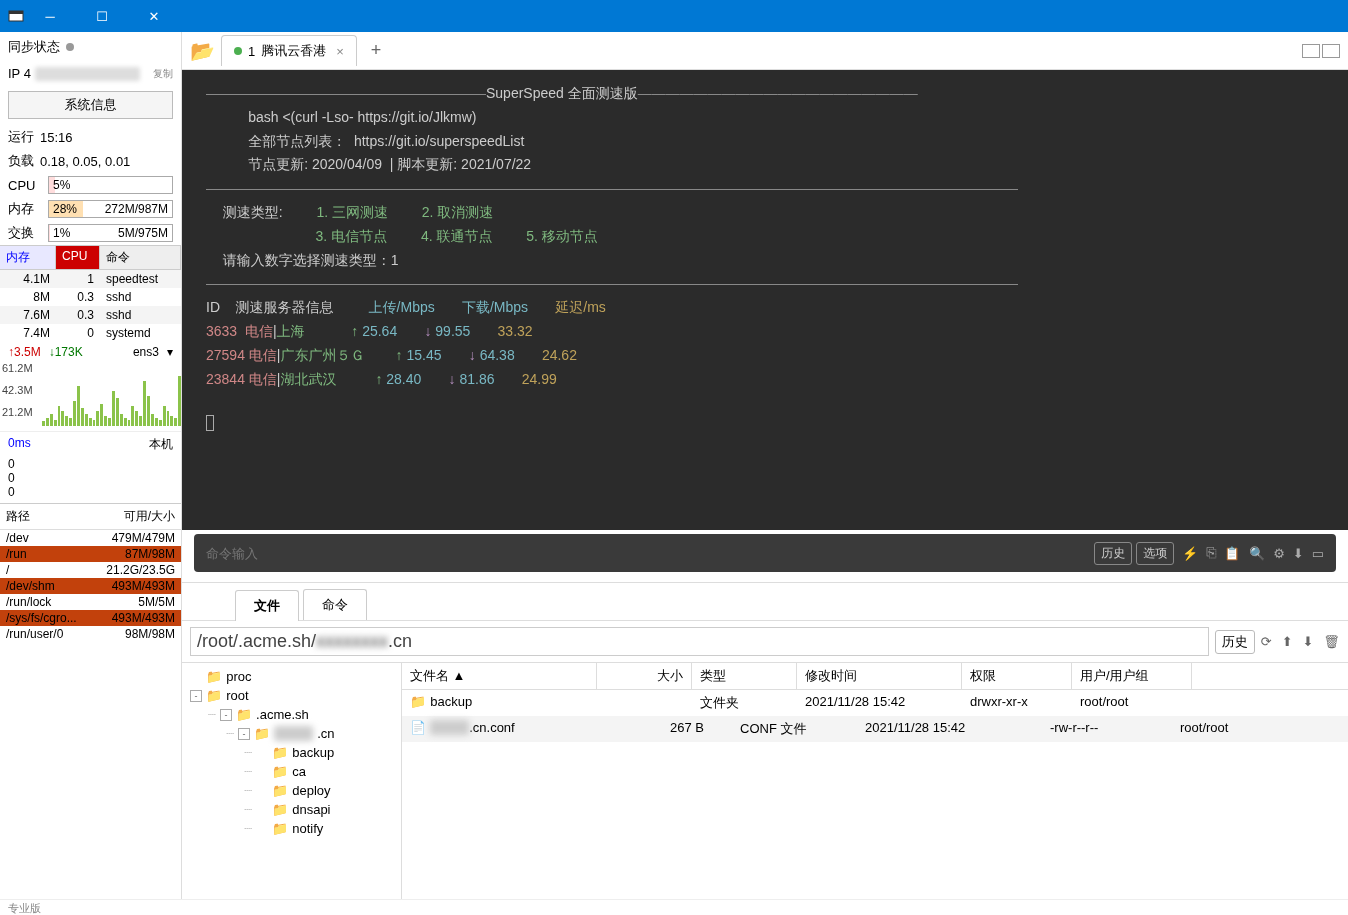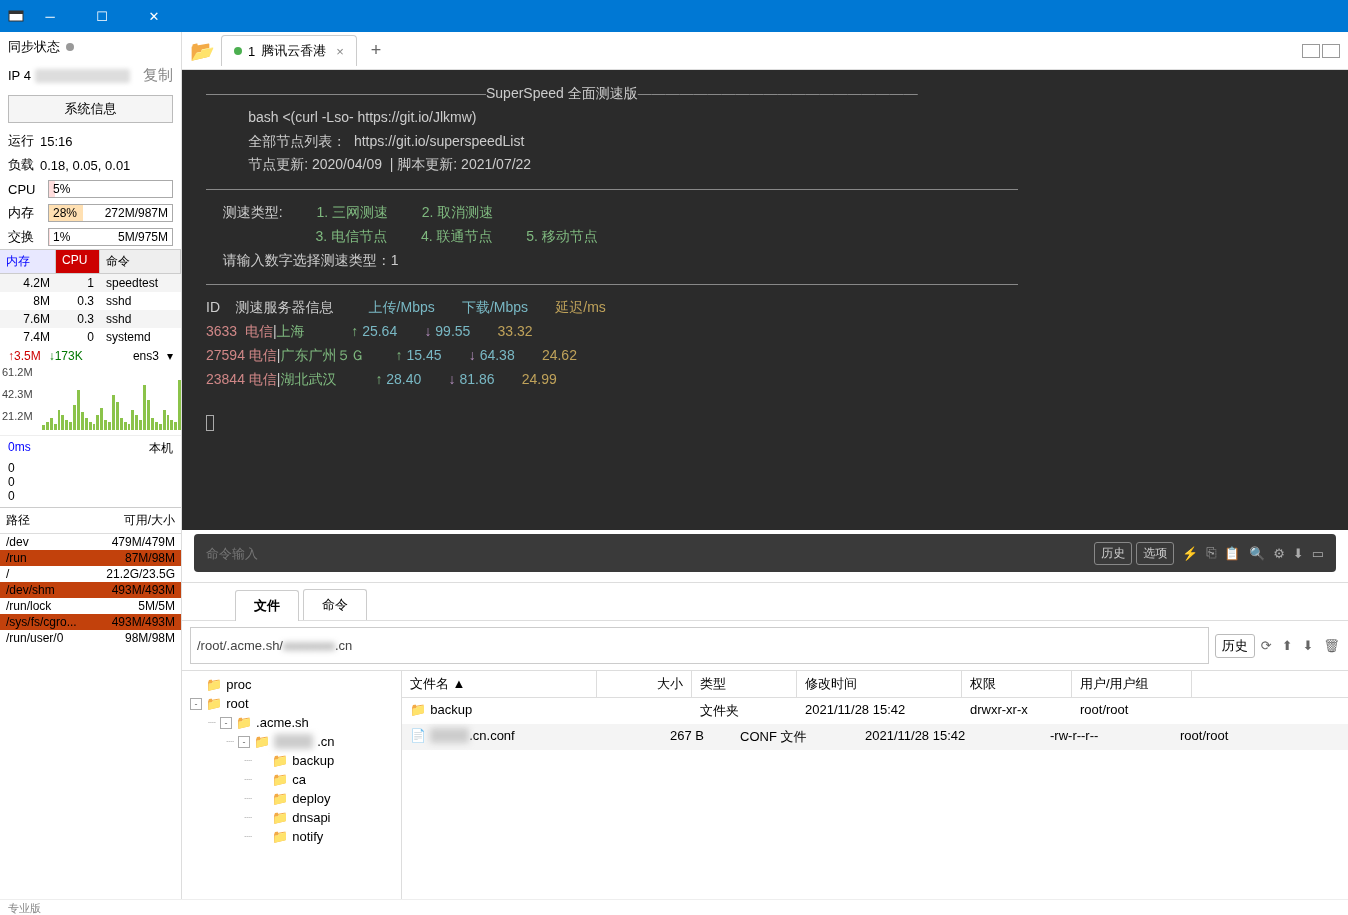--- a/index.html
+++ b/index.html
@@ -9,21 +9,21 @@
 .titlebar .app-icon svg { width: 16px; height: 16px; }
 .title-text { flex: 1; font-size: 13px; }
 .win-btns { display: flex; gap: 12px; }
 .win-btn { width: 40px; height: 32px; display: flex; align-items: center; justify-content: center; cursor: pointer; }
 .main { display: flex; height: 867px; }
 .sidebar { width: 182px; border-right: 1px solid #ddd; overflow: hidden; display: flex; flex-direction: column; font-size: 13px; }
 .sync-row { display: flex; align-items: center; padding: 6px 8px; }
 .sync-dot { width: 8px; height: 8px; border-radius: 50%; background: #999; margin-left: 6px; }
 .ip-row { display: flex; align-items: center; padding: 4px 8px; }
 .ip-blur { background: #ddd; color: transparent; filter: blur(2px); flex: 1; height: 14px; border-radius: 2px; margin-left: 4px; }
-.copy-btn { color: #888; font-size: 15px; margin-left: 13px; }
+.copy-btn { color: #888; font-size: 10px; margin-left: 13px; }
 .sysinfo-btn { margin: 6px 8px; padding: 4px 0; text-align: center; border: 1px solid #bbb; background: #f5f5f5; cursor: pointer; }
 .stat-row { display: flex; padding: 3px 8px; align-items: center; gap: 6px; }
 .stat-row .label { width: 34px; }
 .bar { border: 1px solid #aaa; height: 18px; flex: 1; position: relative; background: #fff; font-size: 12px; display: flex; align-items: center; }
 .bar .fill { position: absolute; left: 0; top: 0; bottom: 0; background: #fdd; }
 .bar .fill.orange { background: #ffe0b2; }
 .bar .pct { position: relative; padding: 0 4px; z-index: 1; }
 .bar .extra { position: absolute; right: 4px; z-index: 1; }
 .proc-header { display: flex; background: #eee; border-top: 1px solid #ccc; border-bottom: 1px solid #ccc; font-size: 12px; }
 .proc-header > div { padding: 3px 6px; border-right: 1px solid #ccc; }
@@ -83,21 +83,21 @@
 .file-body { flex: 1; display: flex; }
 .tree { width: 220px; border-right: 1px solid #ddd; padding: 4px; font-size: 13px; overflow: auto; }
 .tree-row { display: flex; align-items: center; padding: 2px 0; gap: 4px; }
 .tree-row .ind { display: inline-block; }
 .tree-row .exp { width: 12px; text-align: center; color: #666; border: 1px solid #aaa; font-size: 9px; line-height: 10px; }
 .tree-row .noexp { width: 12px; }
 .tree-row .line { color: #bbb; }
 .folder { color: #e6b800; }
 .file-list { flex: 1; display: flex; flex-direction: column; }
 .path-bar { display: flex; align-items: center; padding: 6px 8px; border-bottom: 1px solid #ddd; gap: 6px; }
-.path-bar .path { flex: 1; border: 1px solid #ccc; padding: 10px 6px; font-size: 13px; color: #444; }
+.path-bar .path { flex: 1; border: 1px solid #ccc; padding: 3px 6px; font-size: 18px; color: #444; }
 .path-bar .blur { filter: blur(3px); }
 .path-bar .hist { padding: 2px 6px; border: 1px solid #bbb; border-radius: 3px; }
 .path-bar .icons { display: flex; gap: 10px; color: #666; }
 .list-header { display: flex; border-bottom: 1px solid #ddd; font-size: 13px; }
 .list-header > div { padding: 4px 8px; border-right: 1px solid #ddd; }
 .list-row { display: flex; font-size: 13px; padding: 2px 0; }
 .list-row > div { padding: 2px 8px; }
 .col-name { width: 195px; }
 .col-size { width: 95px; text-align: right; }
 .col-type { width: 105px; }
@@ -170,21 +170,21 @@
           <span class="extra">5M/975M</span>
         </span>
     </div>
     <div class="proc-header">
       <div class="mem" style="width:56px">内存</div>
       <div class="active" style="width:44px">CPU</div>
       <div style="flex:1">命令</div>
     </div>
     <div id="proc-list">
         <div class="proc-row alt">
-          <div class="m">4.2M</div>
+          <div class="m">4.1M</div>
           <div class="c">1</div>
           <div class="n">speedtest</div>
         </div>
         <div class="proc-row ">
           <div class="m">8M</div>
           <div class="c">0.3</div>
           <div class="n">sshd</div>
         </div>
         <div class="proc-row alt">
           <div class="m">7.6M</div>

